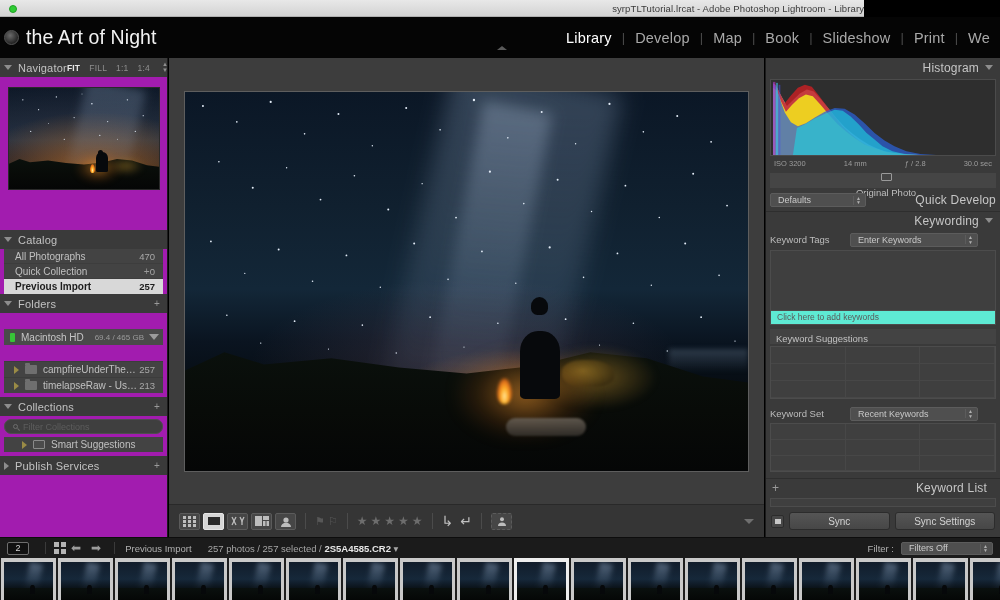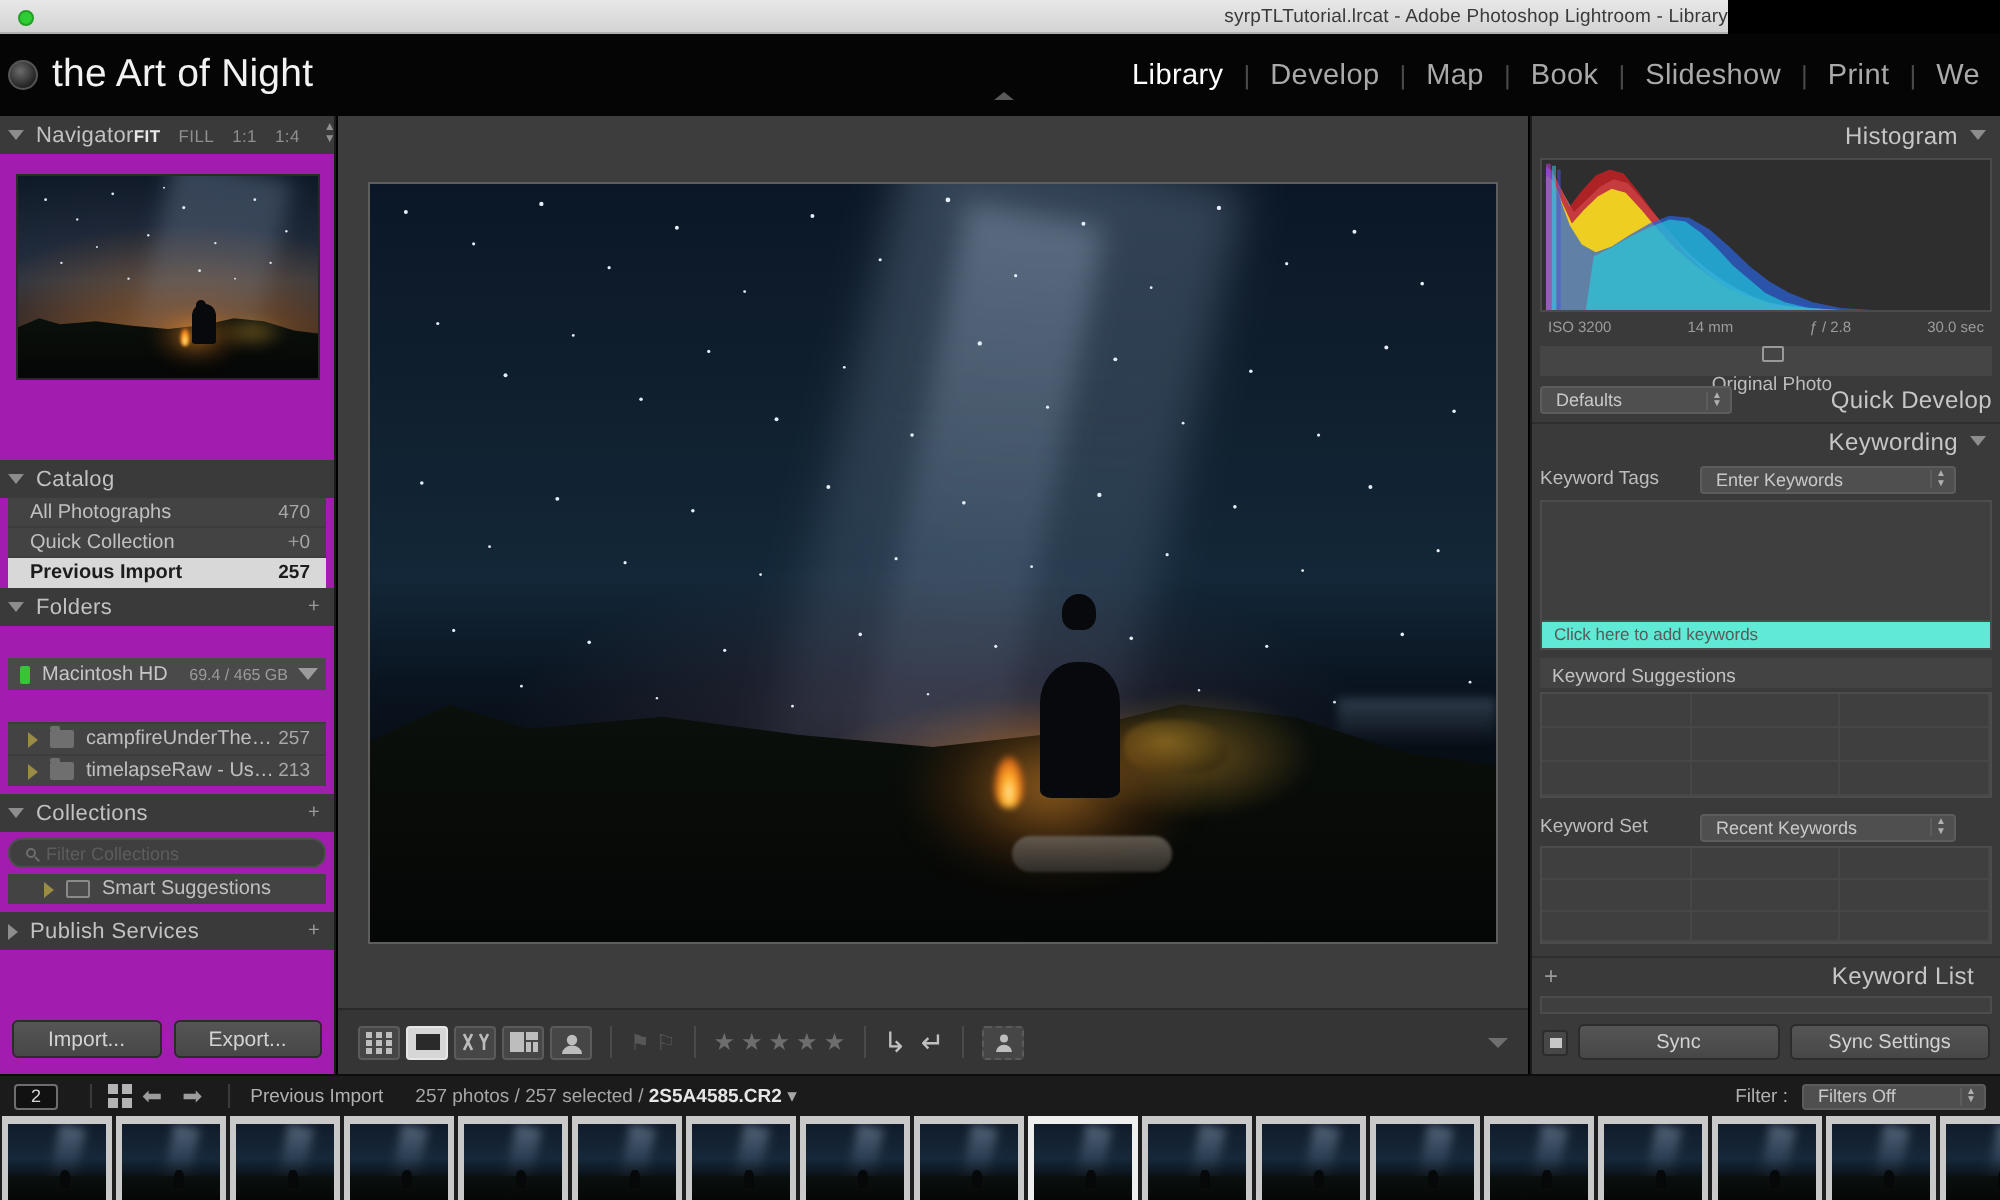--- a/index.html
+++ b/index.html
@@ -552,24 +552,20 @@
       </div>
 
       <div class="ph" style="margin-top:4px">
         <span class="tri-r" style="margin-right:6px;margin-left:0"></span>
         <span class="ph-title">Publish Services</span>
         <span class="plus-sm">+</span>
       </div>
 
       <div class="panel-spacer"></div>
 
-      <div class="btn-row">
-        <div class="btn">Import...</div>
-        <div class="btn">Export...</div>
-      </div>
     </div>
 
     <div class="center">
       <div class="photo-wrap">
         <div class="photo">
           <div class="milkyway"></div>
           <div class="milkyway2"></div>
           <svg class="stars" viewBox="0 0 565 381" preserveAspectRatio="none">
             <g fill="#e4edf8">
               <circle cx="18" cy="14" r="1"></circle>

